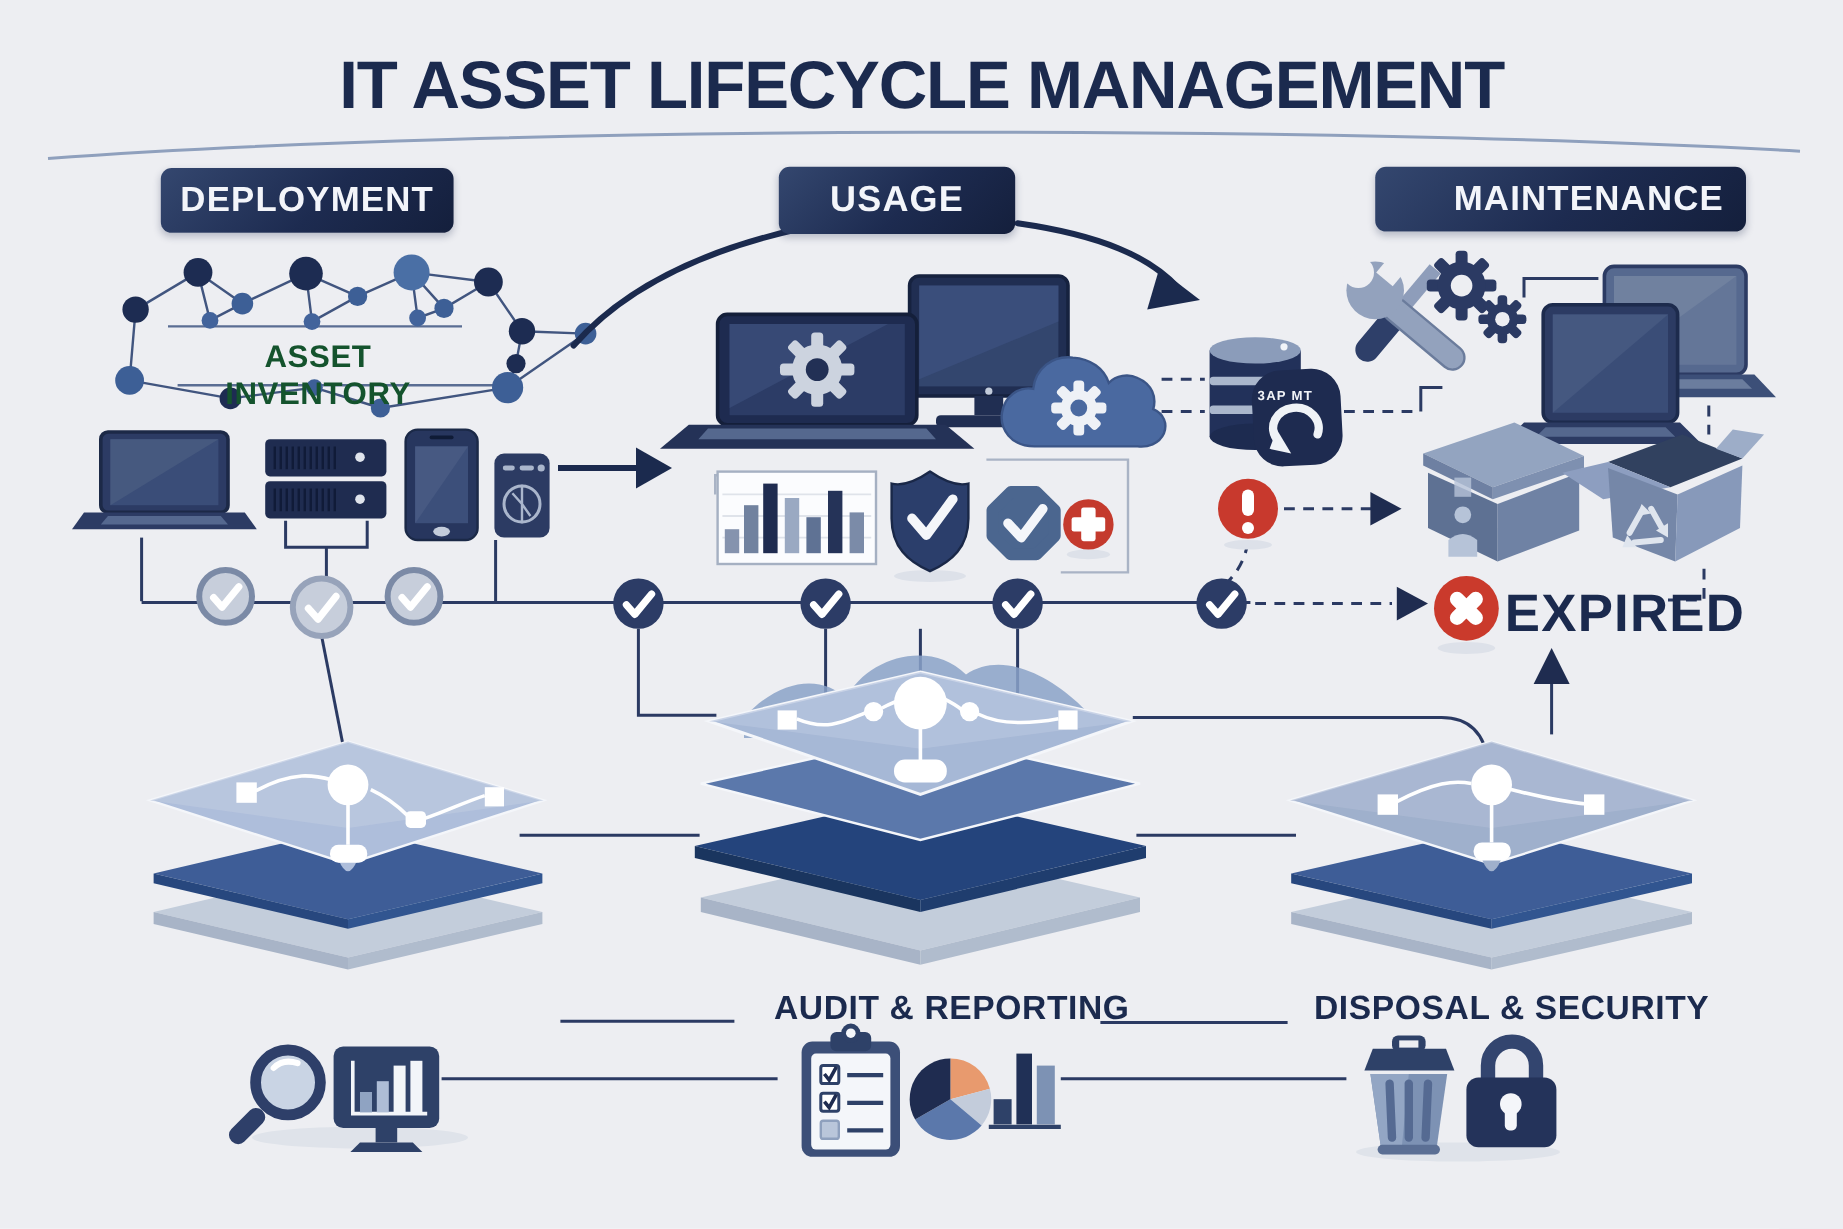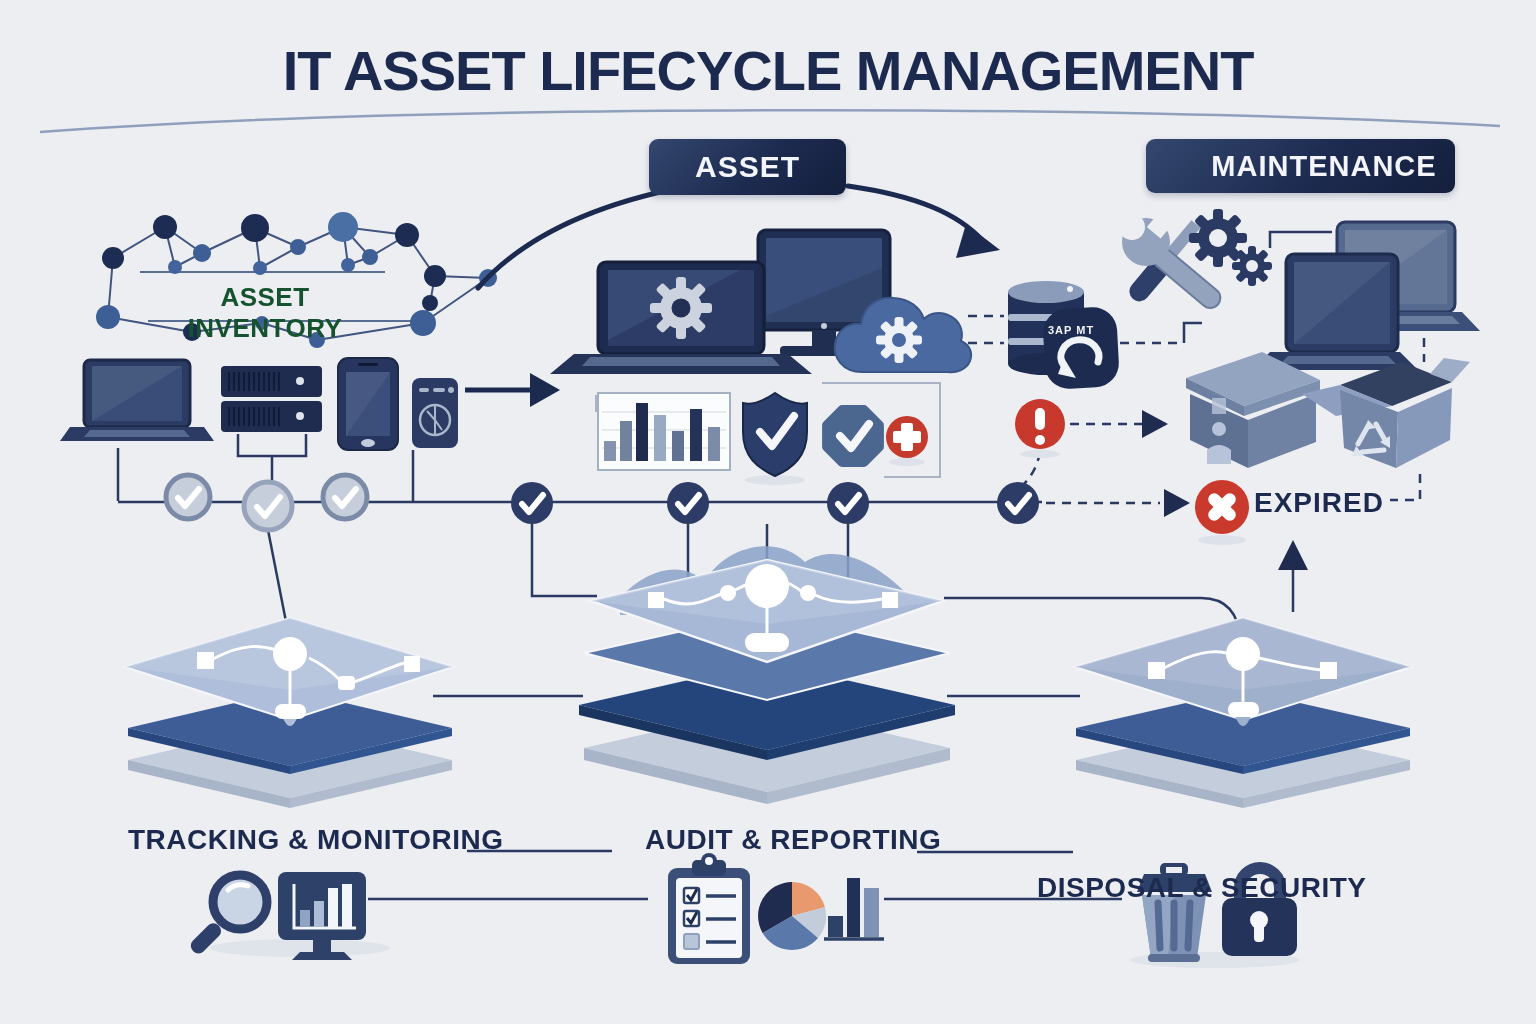--- a/index.html
+++ b/index.html
@@ -5,21 +5,21 @@
   html,body{margin:0;padding:0;}
   body{font-family:"Liberation Sans", sans-serif;}
   #stage{position:relative;width:1536px;height:1024px;background:#edeef2;overflow:hidden;}
   .abs{position:absolute;}
   .art{position:absolute;left:0;top:0;width:1536px;height:1024px;}
   .title{left:0;right:0;top:38px;text-align:center;font-size:56px;font-weight:bold;color:#1b2a4e;letter-spacing:-1px;}
   .stagebox{display:flex;align-items:center;justify-content:center;border-radius:9px;
     background:linear-gradient(135deg,#34476f 0%,#1d2b50 55%,#141f3c 100%);
     box-shadow:0 3px 6px rgba(30,43,78,.25);color:#f3f5fa;font-weight:bold;letter-spacing:1px;}
   .inv{left:150px;top:282px;width:230px;text-align:center;font-size:26px;font-weight:bold;color:#14532d;letter-spacing:.5px;}
-  .expired{left:1254px;top:487px;font-size:28px;font-weight:bold;color:#1b2a4e;letter-spacing:1px;}
+  .expired{left:1254px;top:487px;font-size:44px;font-weight:bold;color:#1b2a4e;letter-spacing:1px;}
   .badgetxt{left:1048px;top:324px;width:68px;text-align:left;font-size:11px;font-weight:bold;color:#f2f4f8;letter-spacing:1px;}
   .section{font-size:28px;font-weight:bold;color:#1b2a4e;letter-spacing:.5px;}
 </style>
 </head>
 <body>
 
 <div id="stage">
 
 <svg class="art" viewBox="0 0 1536 1024">
 
@@ -473,30 +473,32 @@
   <g>
     <path d="M1240,900 v-12 a20,20 0 0 1 40,0 v12" stroke="#33456f" stroke-width="12" fill="none" stroke-linecap="round"></path>
     <rect x="1222" y="898" width="75" height="58" rx="10" fill="#24335a"></rect>
     <circle cx="1259" cy="920" r="9" fill="#f4f6fa"></circle>
     <rect x="1254" y="924" width="10" height="18" rx="4" fill="#f4f6fa"></rect>
   </g>
 </svg>
 
 <div class="abs title">IT ASSET LIFECYCLE MANAGEMENT</div>
 
+<div class="abs stagebox" style="left:134px;top:140px;width:244px;height:54px;font-size:29px;">
+  <span>DEPLOYMENT</span>
+</div>
 <div class="abs stagebox" style="left:649px;top:139px;width:197px;height:56px;font-size:30px;">
-  <span>ASSET</span>
+  <span>USAGE</span>
 </div>
 <div class="abs stagebox" style="left:1146px;top:139px;width:262px;height:54px;font-size:29px;padding-left:47px;">
   <span>MAINTENANCE</span>
 </div>
 
 <div class="abs inv">ASSET INVENTORY</div>
 
 <div class="abs badgetxt">3AP MT</div>
 
 <div class="abs expired">EXPIRED</div>
 
-<div class="abs section" style="left:128px;top:824px;">TRACKING &amp; MONITORING</div>
 <div class="abs section" style="left:645px;top:824px;">AUDIT &amp; REPORTING</div>
-<div class="abs section" style="left:1037px;top:824px;margin-top:48px;">DISPOSAL &amp; SECURITY</div>
+<div class="abs section" style="left:1095px;top:824px;">DISPOSAL &amp; SECURITY</div>
 
 </div>
 
 </body></html>

